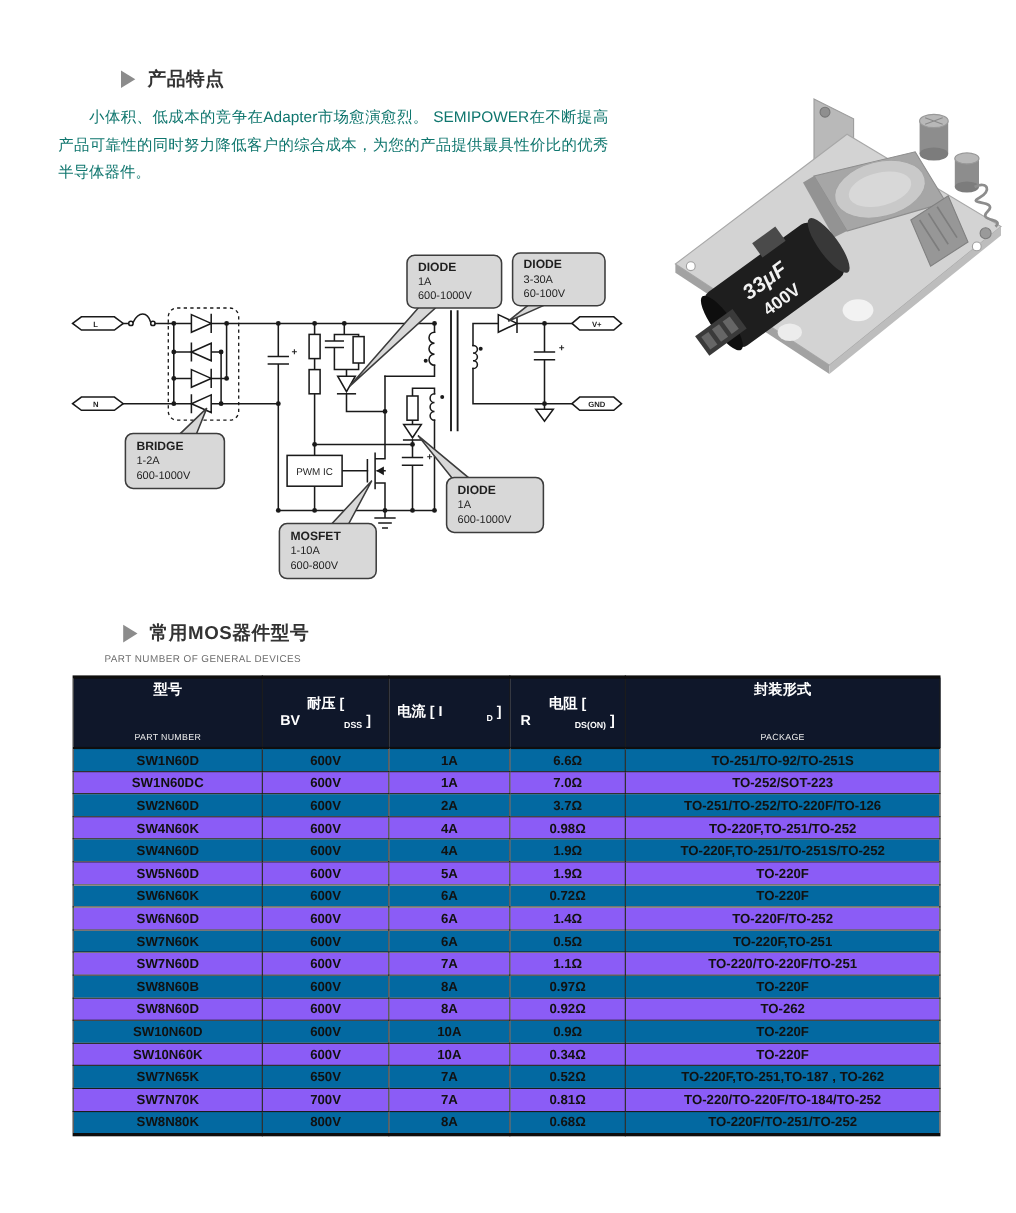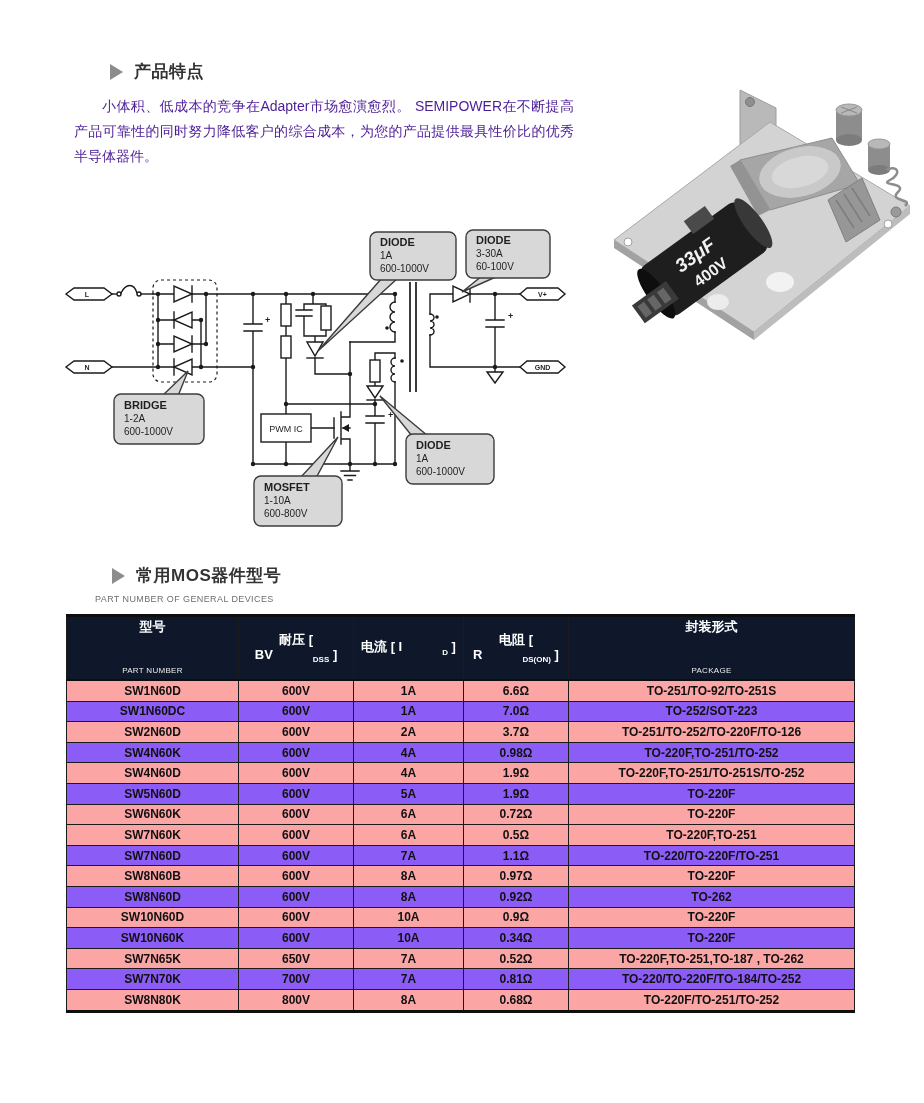--- a/index.html
+++ b/index.html
@@ -10,22 +10,22 @@
   }
   
   .sec-title{position:absolute;display:flex;align-items:center;gap:11px;padding-left:48px;}
   .tri{width:0;height:0;border-top:8px solid transparent;border-bottom:8px solid transparent;
        border-left:13px solid #8c8c8c;}
   .sec-title h2{margin:0;font-size:17px;font-weight:bold;color:#333;letter-spacing:.5px;}
   .sec1{left:62px;top:60px;}
   .sec2{left:64px;top:564px;}
   .sec2-sub{position:absolute;left:95px;top:594px;font-size:9px;color:#6e6e6e;letter-spacing:.4px;}
   
-  .intro{position:absolute;left:74px;top:94px;width:500px;font-size:14px;line-height:25px;
-         color:#4c1d95;text-indent:2em;margin:0;text-align:justify;}
+  .intro{position:absolute;left:53px;top:94px;width:500px;font-size:14px;line-height:25px;
+         color:#0f766e;text-indent:2em;margin:0;text-align:justify;}
   
   .circuit{position:absolute;left:58px;top:224px;width:522px;height:312px;}
   .photo{position:absolute;left:590px;top:82px;width:334px;height:258px;}
   svg .w{stroke:#1a1a1a;stroke-width:1.4;fill:none;stroke-linecap:square;}
   svg .w2{stroke:#1a1a1a;stroke-width:1.7;fill:none;}
   svg .comp{fill:#ffffff;stroke:#1a1a1a;stroke-width:1.4;}
   svg .dot{fill:#1a1a1a;}
   svg .callout{fill:#d8d8d8;stroke:#3c3c3c;stroke-width:1.4;}
   svg .co-title{font-size:11px;font-weight:bold;fill:#1f1f1f;}
   svg .co-line{font-size:10px;fill:#1f1f1f;}
@@ -37,21 +37,21 @@
   table{border-collapse:collapse;width:100%;table-layout:fixed;
         border-top:3px solid #0e0e0e;border-bottom:3px solid #0e0e0e;}
   th,td{border:1.8px solid #1b1b1b;text-align:center;vertical-align:middle;}
   thead th{background:#0f172a;color:#ffffff;padding:3px 2px;height:30px;
            font-size:13px;font-weight:bold;border-bottom:2.5px solid #0e0e0e;}
   .h-zh{font-size:13px;font-weight:bold;line-height:14px;}
   .h-en{font-size:8px;font-weight:normal;color:#ededed;letter-spacing:.3px;line-height:10px;margin-top:32px;}
   .h-sub{font-size:8px;font-weight:bold;padding-left:40px;}
   tbody td{height:17.6px;padding:1px 3px;font-size:12px;font-weight:bold;color:#111;
            white-space:nowrap;overflow:hidden;}
-  tbody tr{background:#fca5a5;}
+  tbody tr{background:#0369a1;}
   tbody tr.alt{background:#8b5cf6;}
 </style>
 </head>
 <body>
 
 <div class="page">
 
   <div class="sec-title sec1">
     <span class="tri"></span>
     <h2>产品特点</h2>
@@ -350,20 +350,27 @@
       <td>1.9Ω</td>
       <td>TO-220F</td>
     </tr>
           <tr>
       <td>SW6N60K</td>
       <td>600V</td>
       <td>6A</td>
       <td>0.72Ω</td>
       <td>TO-220F</td>
     </tr>
+          <tr class="alt">
+      <td>SW6N60D</td>
+      <td>600V</td>
+      <td>6A</td>
+      <td>1.4Ω</td>
+      <td>TO-220F/TO-252</td>
+    </tr>
           <tr>
       <td>SW7N60K</td>
       <td>600V</td>
       <td>6A</td>
       <td>0.5Ω</td>
       <td>TO-220F,TO-251</td>
     </tr>
           <tr class="alt">
       <td>SW7N60D</td>
       <td>600V</td>

